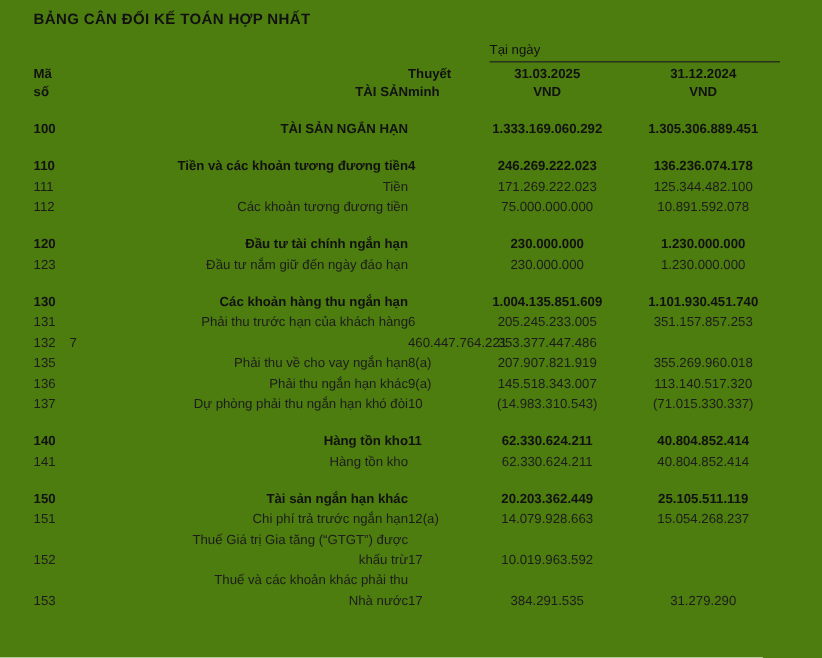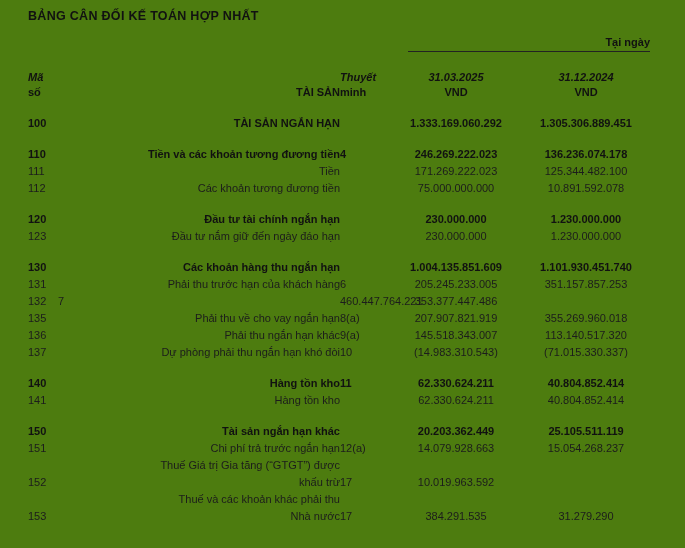--- a/index.html
+++ b/index.html
@@ -24,30 +24,30 @@
   }
   .grid {
     display: grid;
     grid-template-columns: 30px 282px 50px 132px 128px;
     align-items: end;
   }
   
   .hdr { margin-top: 12px; }
   .hrowA .at-span {
     grid-column: 4 / 6;
-    text-align: right;
-    font-weight: bold;
+    text-align: left;
+    font-weight: normal;
     border-bottom: 1px solid #222;
     padding-bottom: 2px;
     margin-left: 18px;
     line-height: 13px;
     color: #111;
   }
   .hrowB, .hrowC { line-height: 15px; }
-  .hrowB { margin-top: 18px; font-style: italic; }
+  .hrowB { margin-top: 3px; }
   .h-bold { font-weight: bold; color: #111; }
   .c-code { text-align: left; }
   .c-note { }
   .c-num  { text-align: center; }
   
   .tbody { margin-top: 15px; }
   .row { line-height: 17px; }
   .row.gap { margin-top: 14px; }
   .row.bold { font-weight: bold; color: #111; }
   .c-label { text-align: right; }

